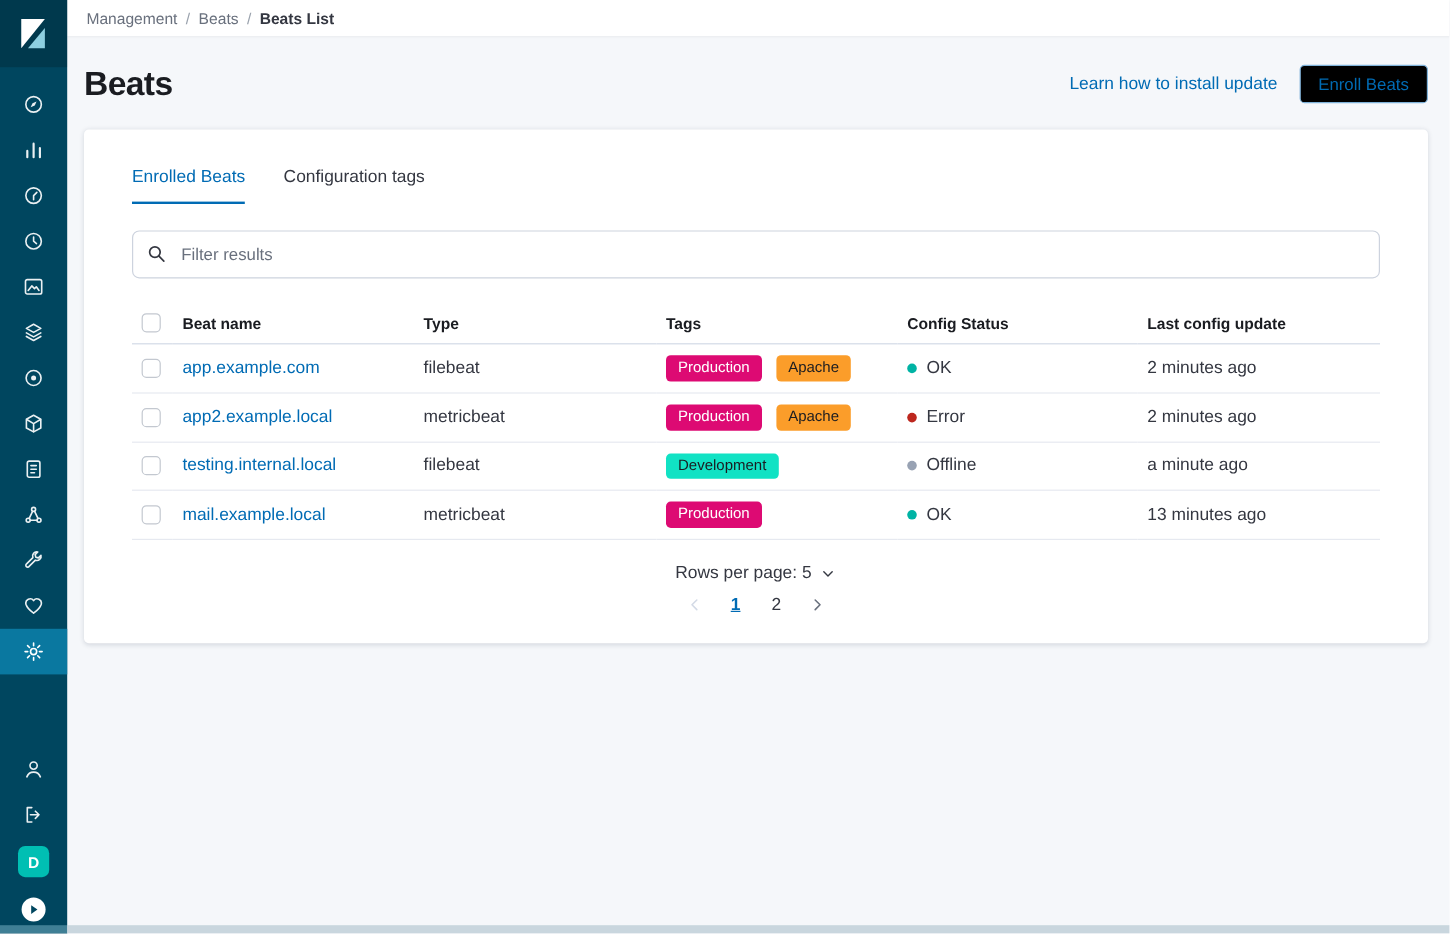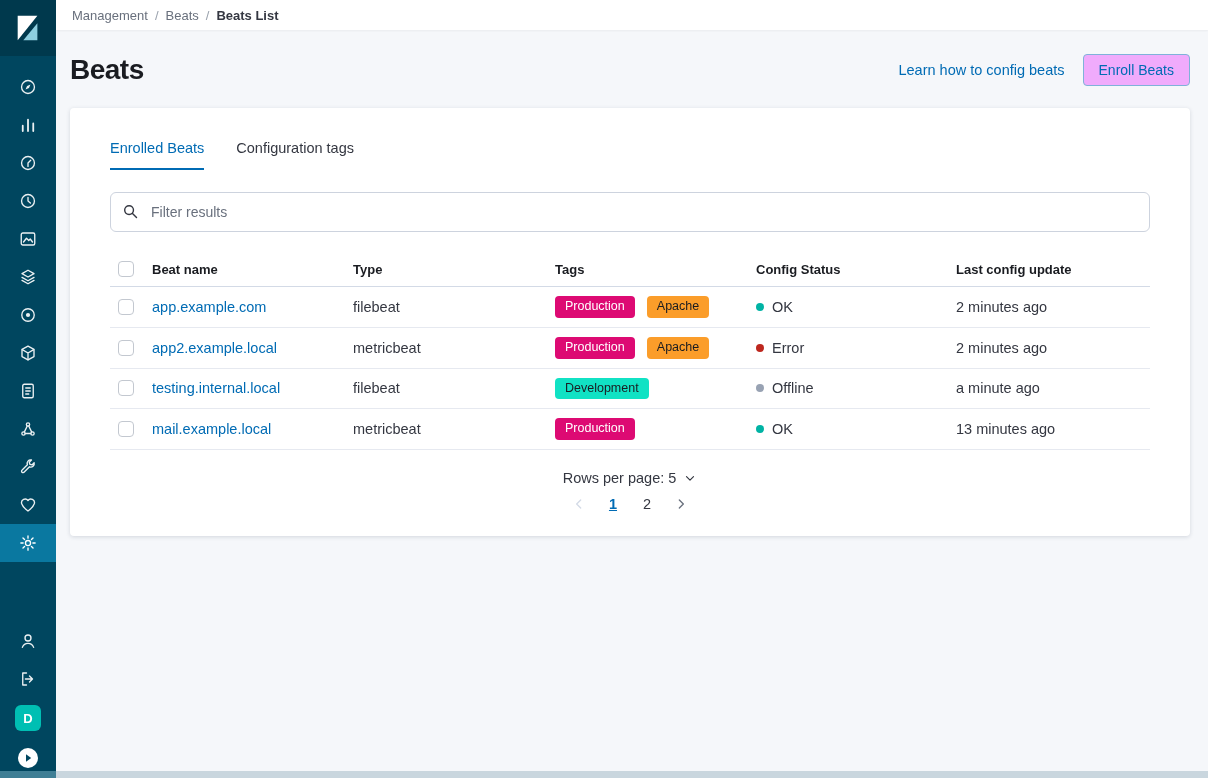--- a/index.html
+++ b/index.html
@@ -26,21 +26,21 @@
   .breadcrumb-bar { height:30px; background:#ffffff; box-shadow:0 1px 2px rgba(0,0,0,0.05); display:flex; align-items:center; padding:0 16px; font-size:13px; gap:7px; flex-shrink:0; }
   .crumb { color:#69707d; text-decoration:none; cursor:pointer; }
   .sep { color:#9aa2ad; }
   .crumb-current { color:#343741; font-weight:bold; }
 
   .page { padding:20px 18px 0 14px; flex:1; }
   .page-header { display:flex; justify-content:space-between; align-items:center; margin-bottom:18px; height:40px; }
   .page-title { font-size:28px; font-weight:bold; color:#1a1c21; letter-spacing:-0.5px; }
   .header-actions { display:flex; align-items:center; gap:18px; }
   .install-link { color:#006bb4; font-size:14.5px; text-decoration:none; cursor:pointer; }
-  .enroll-btn { border:1px solid #7fb2d9; color:#006bb4; background:#f0abfc; border-radius:4px; height:32px; padding:0 15px; font-size:14px; font-family:inherit; cursor:pointer; }
+  .enroll-btn { border:1px solid #7fb2d9; color:#006bb4; background:#000000; border-radius:4px; height:32px; padding:0 15px; font-size:14px; font-family:inherit; cursor:pointer; }
 
   .card { background:#ffffff; border-radius:4px; box-shadow:0 1px 4px rgba(21,36,58,0.15); padding:22px 40px 20px; }
 
   .tabs { display:flex; }
   .tab { background:none; border:none; padding:10px 0 12px; margin-right:32px; font-size:14.5px; color:#343741; cursor:pointer; border-bottom:2px solid transparent; font-family:inherit; }
   .tab.active { color:#006bb4; border-bottom-color:#006bb4; }
 
   .filter-box { position:relative; margin-top:22px; }
   .filter-input { width:100%; height:40px; border:1px solid #cdd3de; border-radius:6px; background:#ffffff; padding:0 12px 0 40px; font-size:14px; color:#343741; font-family:inherit; }
   .filter-input::placeholder { color:#69707d; }
@@ -196,21 +196,21 @@
       <span class="sep">/</span>
       <a class="crumb">Beats</a>
       <span class="sep">/</span>
       <span class="crumb-current">Beats List</span>
     </div>
 
     <div class="page">
       <div class="page-header">
         <h1 class="page-title">Beats</h1>
         <div class="header-actions">
-          <a class="install-link">Learn how to config beats</a>
+          <a class="install-link">Learn how to install update</a>
           <button class="enroll-btn">Enroll Beats</button>
         </div>
       </div>
 
       <div class="card">
 
         <div class="tabs">
           <button class="tab active">Enrolled Beats</button>
           <button class="tab">Configuration tags</button>
         </div>

